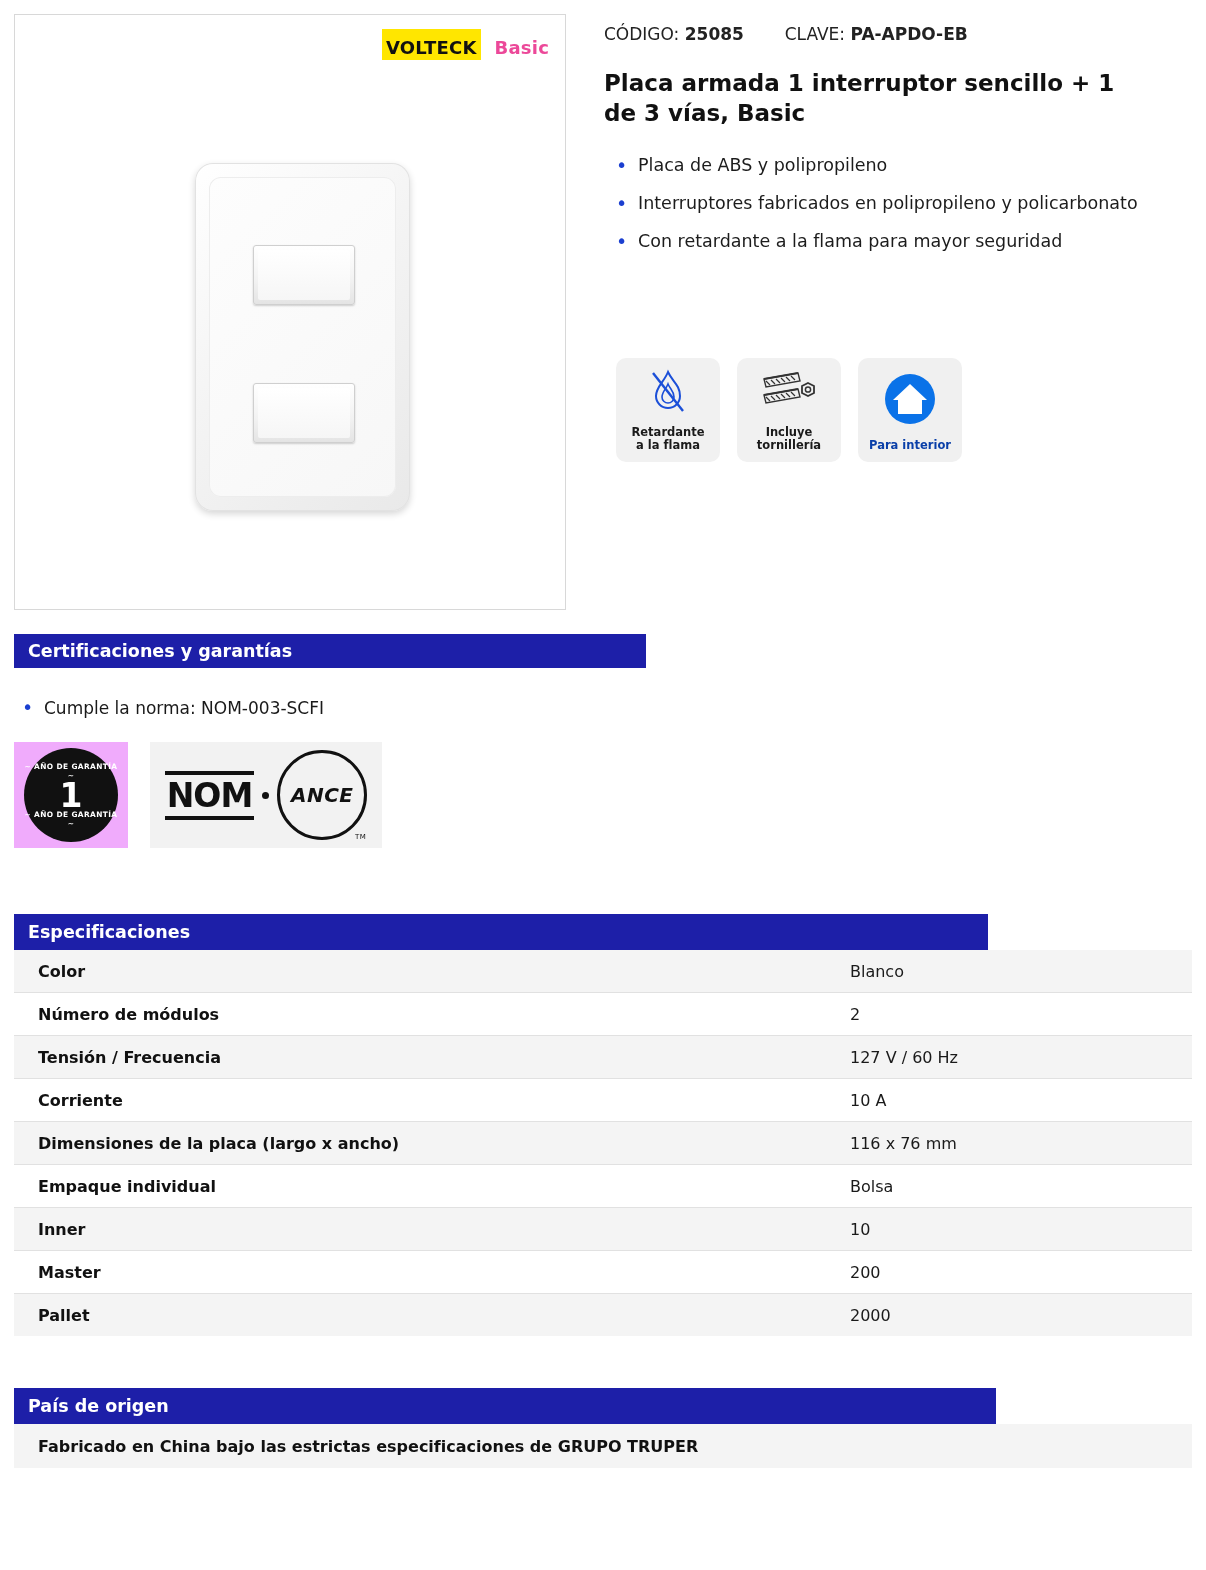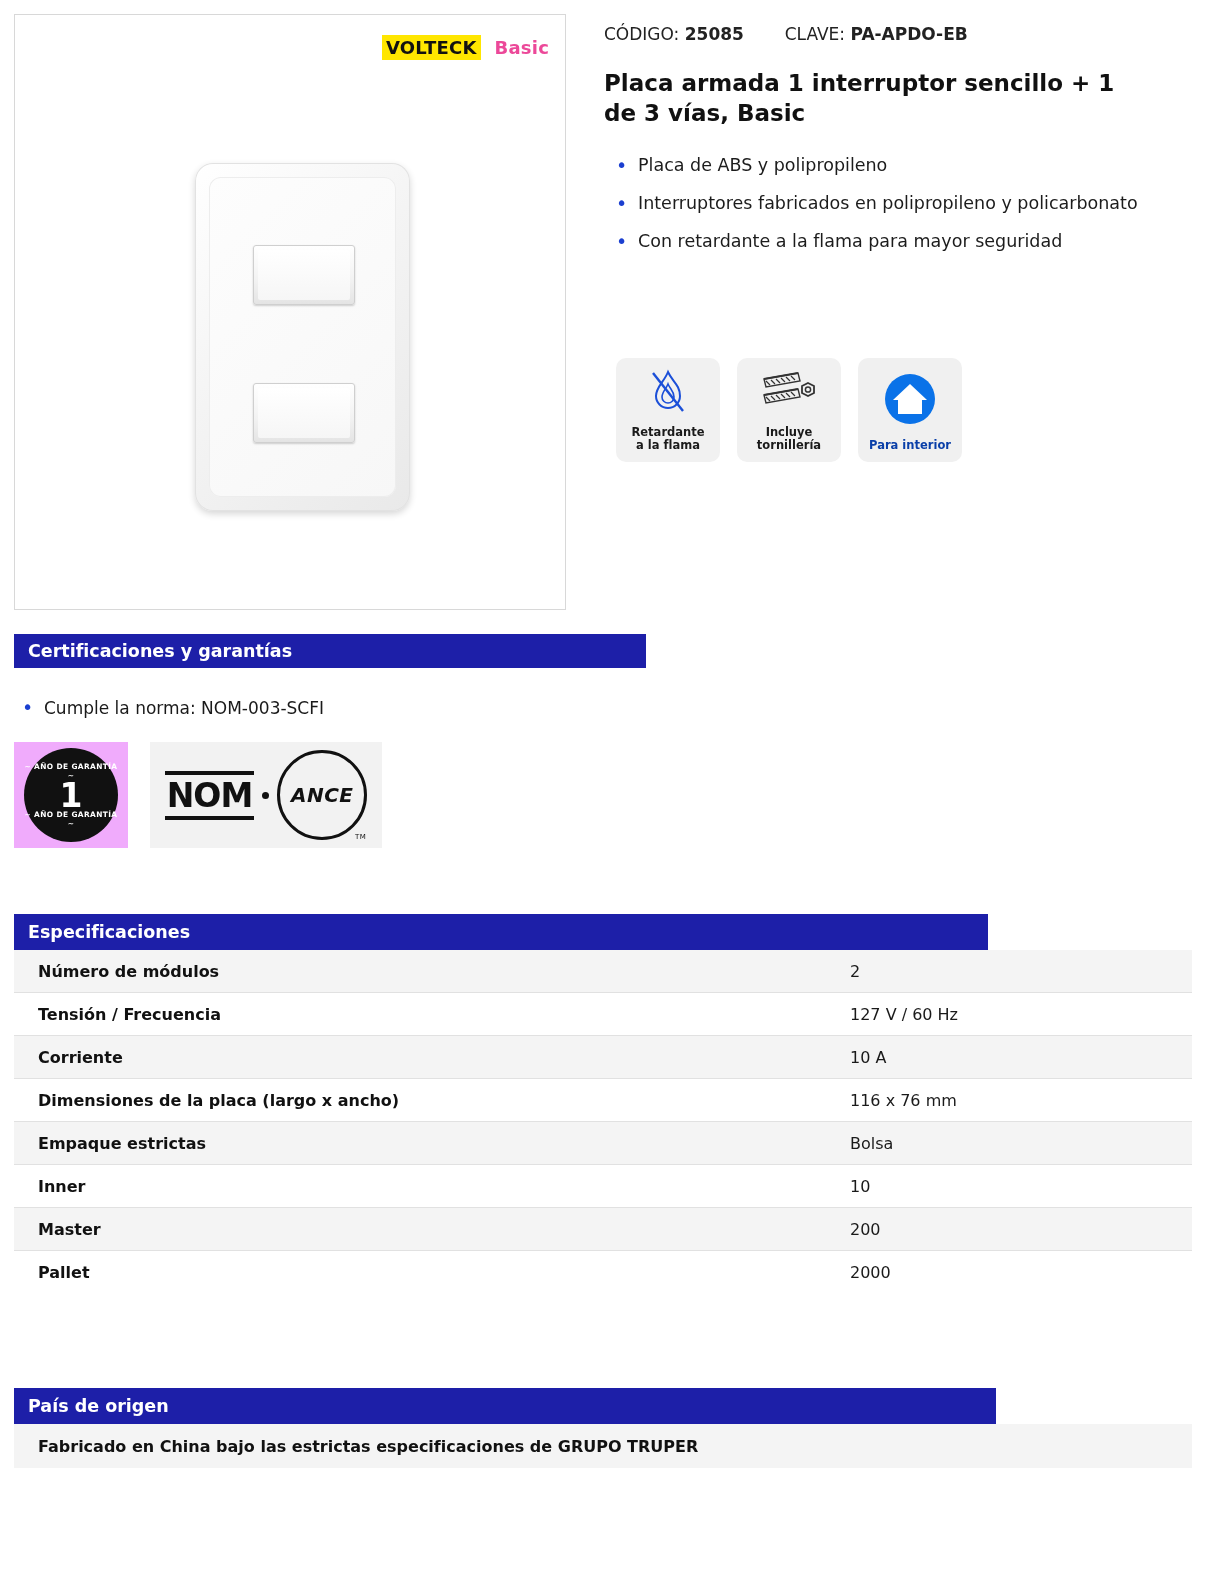--- a/index.html
+++ b/index.html
@@ -36,21 +36,21 @@
     position: absolute;
     right: 16px;
     top: 22px;
     font-size: 18px;
     font-weight: bold;
     letter-spacing: .2px;
     white-space: nowrap;
   }
   .brand-badge .vt {
     background: #ffe600;
-    padding: 2px 4px 2px 4px;
+    padding: 8px 4px 2px 4px;
     color: #111;
   }
   .brand-badge .bs {
     color: #ec4899;
     padding-left: 14px;
   }
 
   
   .plate-wrap {
     position: absolute;
@@ -478,37 +478,41 @@
         <span>ANCE</span>
         <span class="ance-tm">TM</span>
       </span>
     </div>
   </div>
 
   <div class="spec-head">Especificaciones</div>
   <table class="specs">
     <tbody>
       <tr>
+        <td class="k">Color</td>
+        <td class="v">Blanco</td>
+      </tr>
+      <tr>
         <td class="k">Número de módulos</td>
         <td class="v">2</td>
       </tr>
       <tr>
         <td class="k">Tensión / Frecuencia</td>
         <td class="v">127 V / 60 Hz</td>
       </tr>
       <tr>
         <td class="k">Corriente</td>
         <td class="v">10 A</td>
       </tr>
       <tr>
         <td class="k">Dimensiones de la placa (largo x ancho)</td>
         <td class="v">116 x 76 mm</td>
       </tr>
       <tr>
-        <td class="k">Empaque estrictas</td>
+        <td class="k">Empaque individual</td>
         <td class="v">Bolsa</td>
       </tr>
       <tr>
         <td class="k">Inner</td>
         <td class="v">10</td>
       </tr>
       <tr>
         <td class="k">Master</td>
         <td class="v">200</td>
       </tr>

